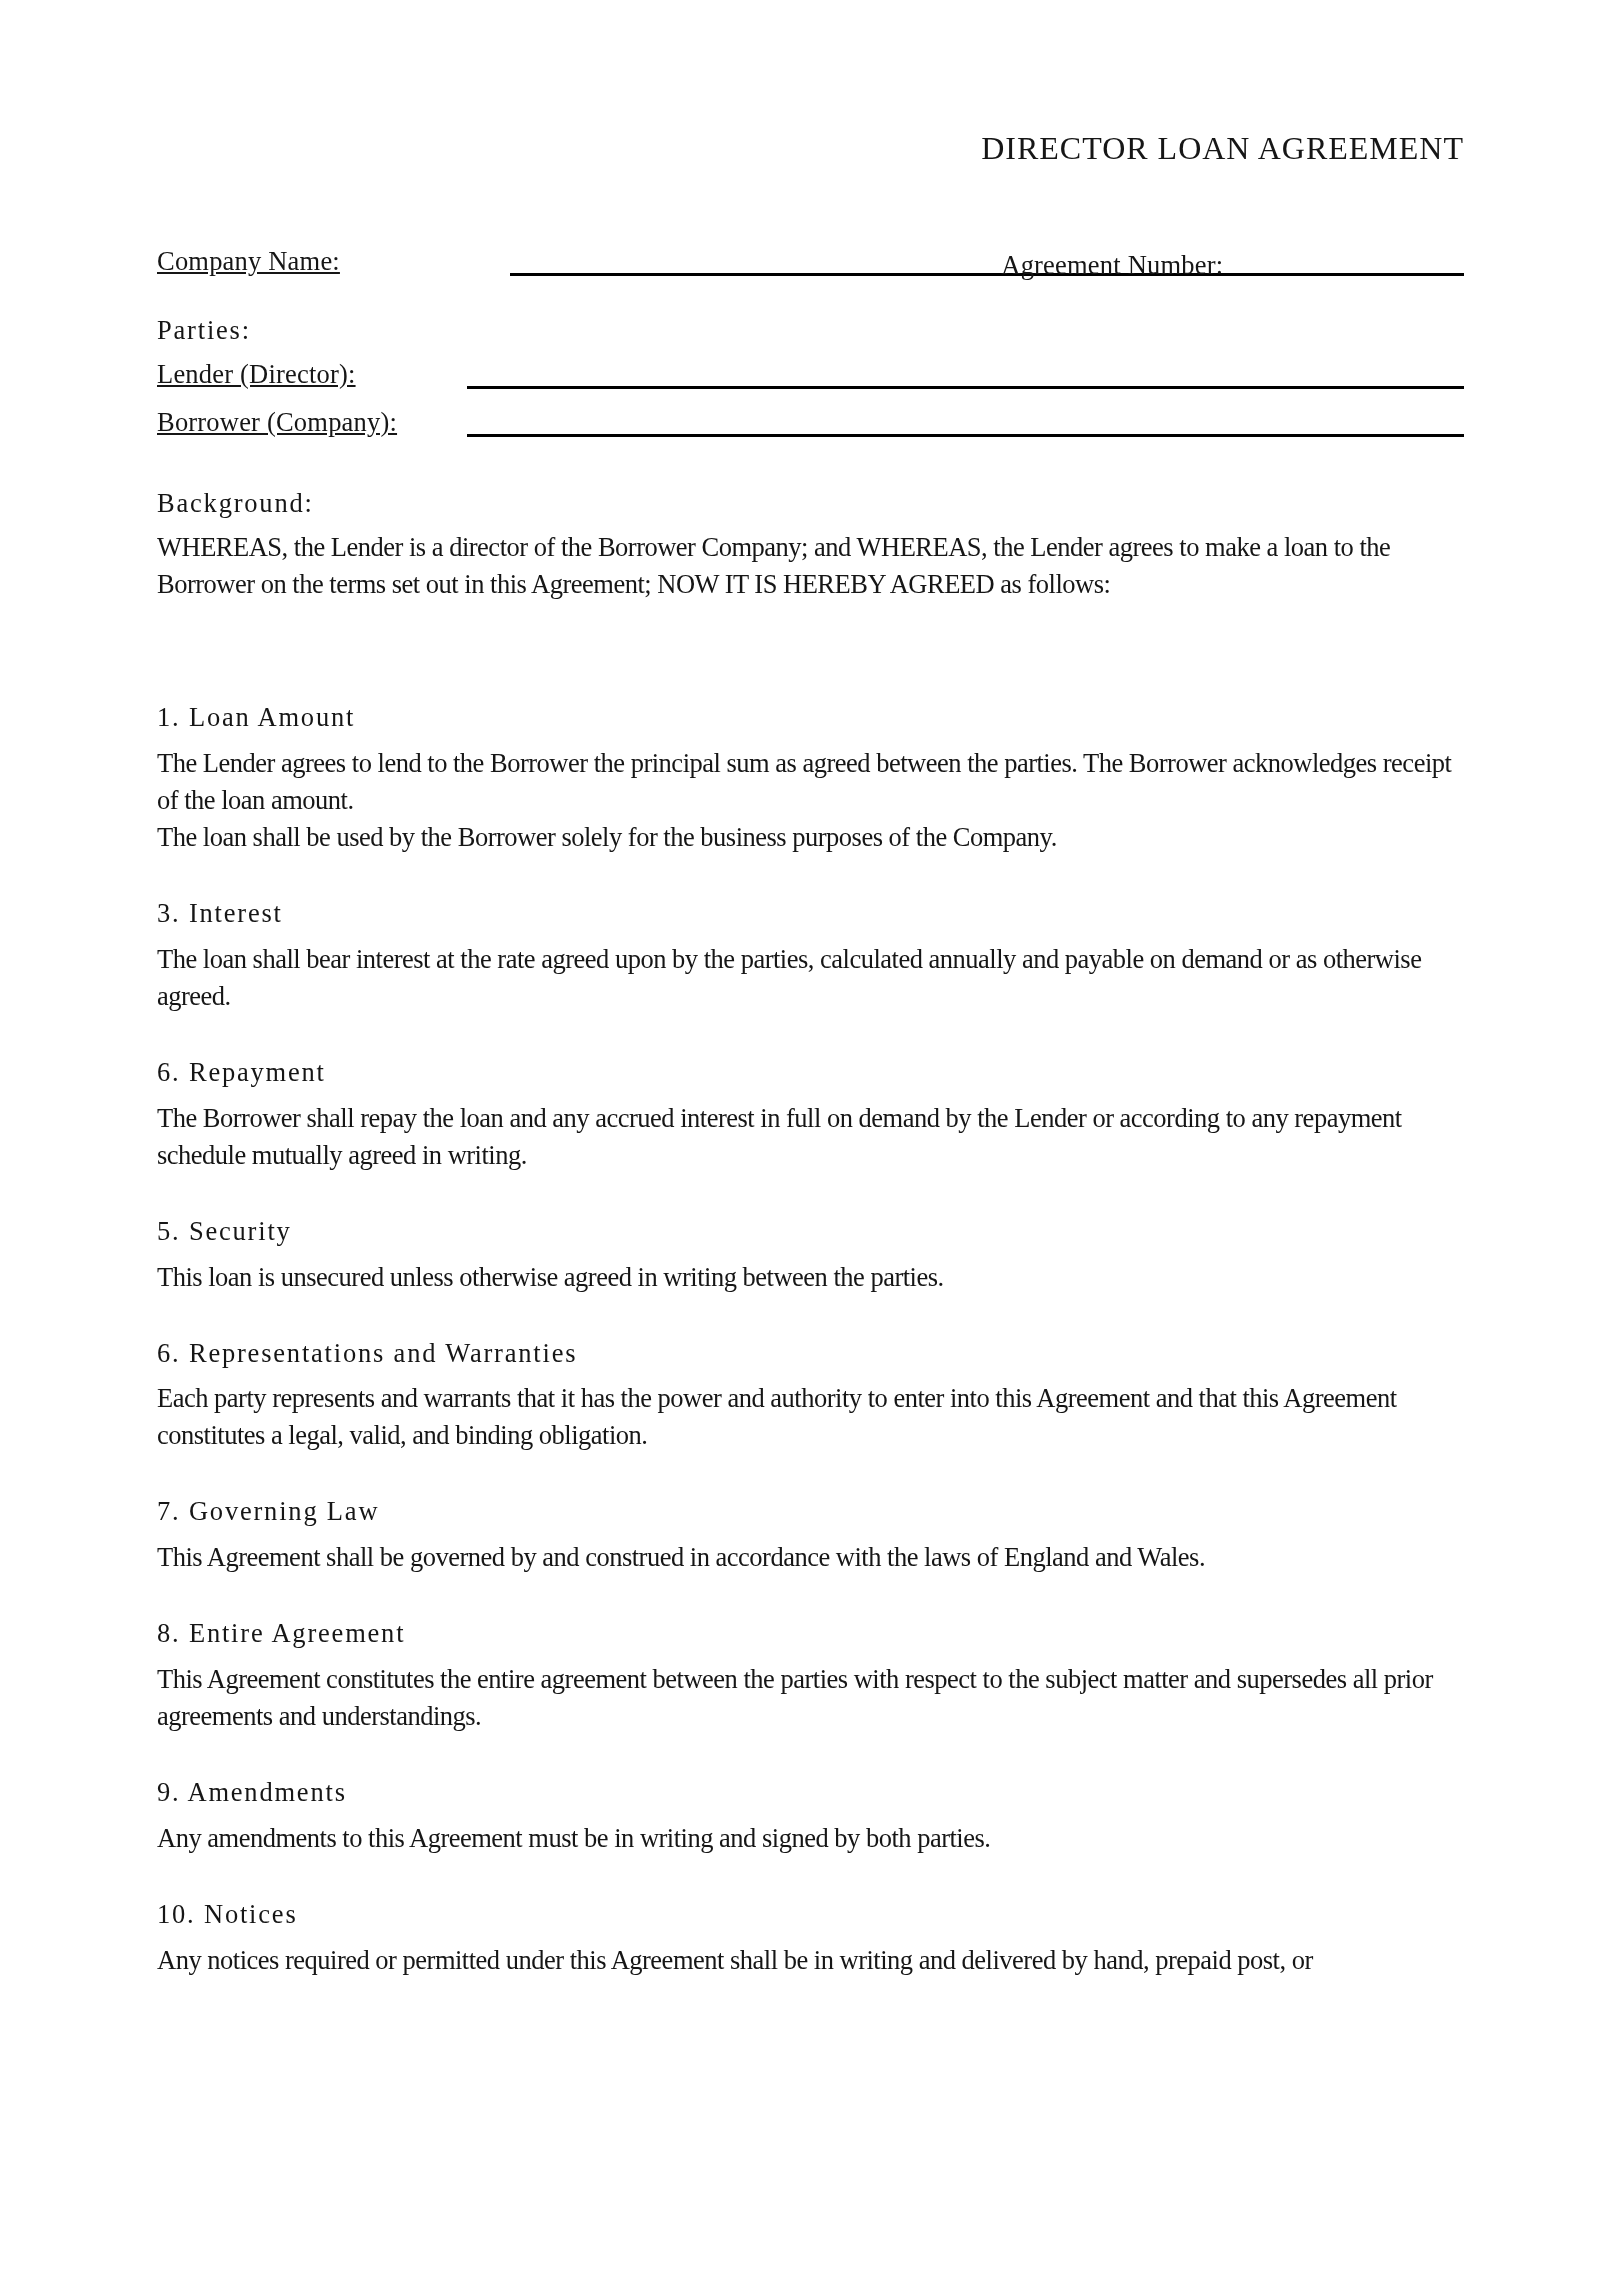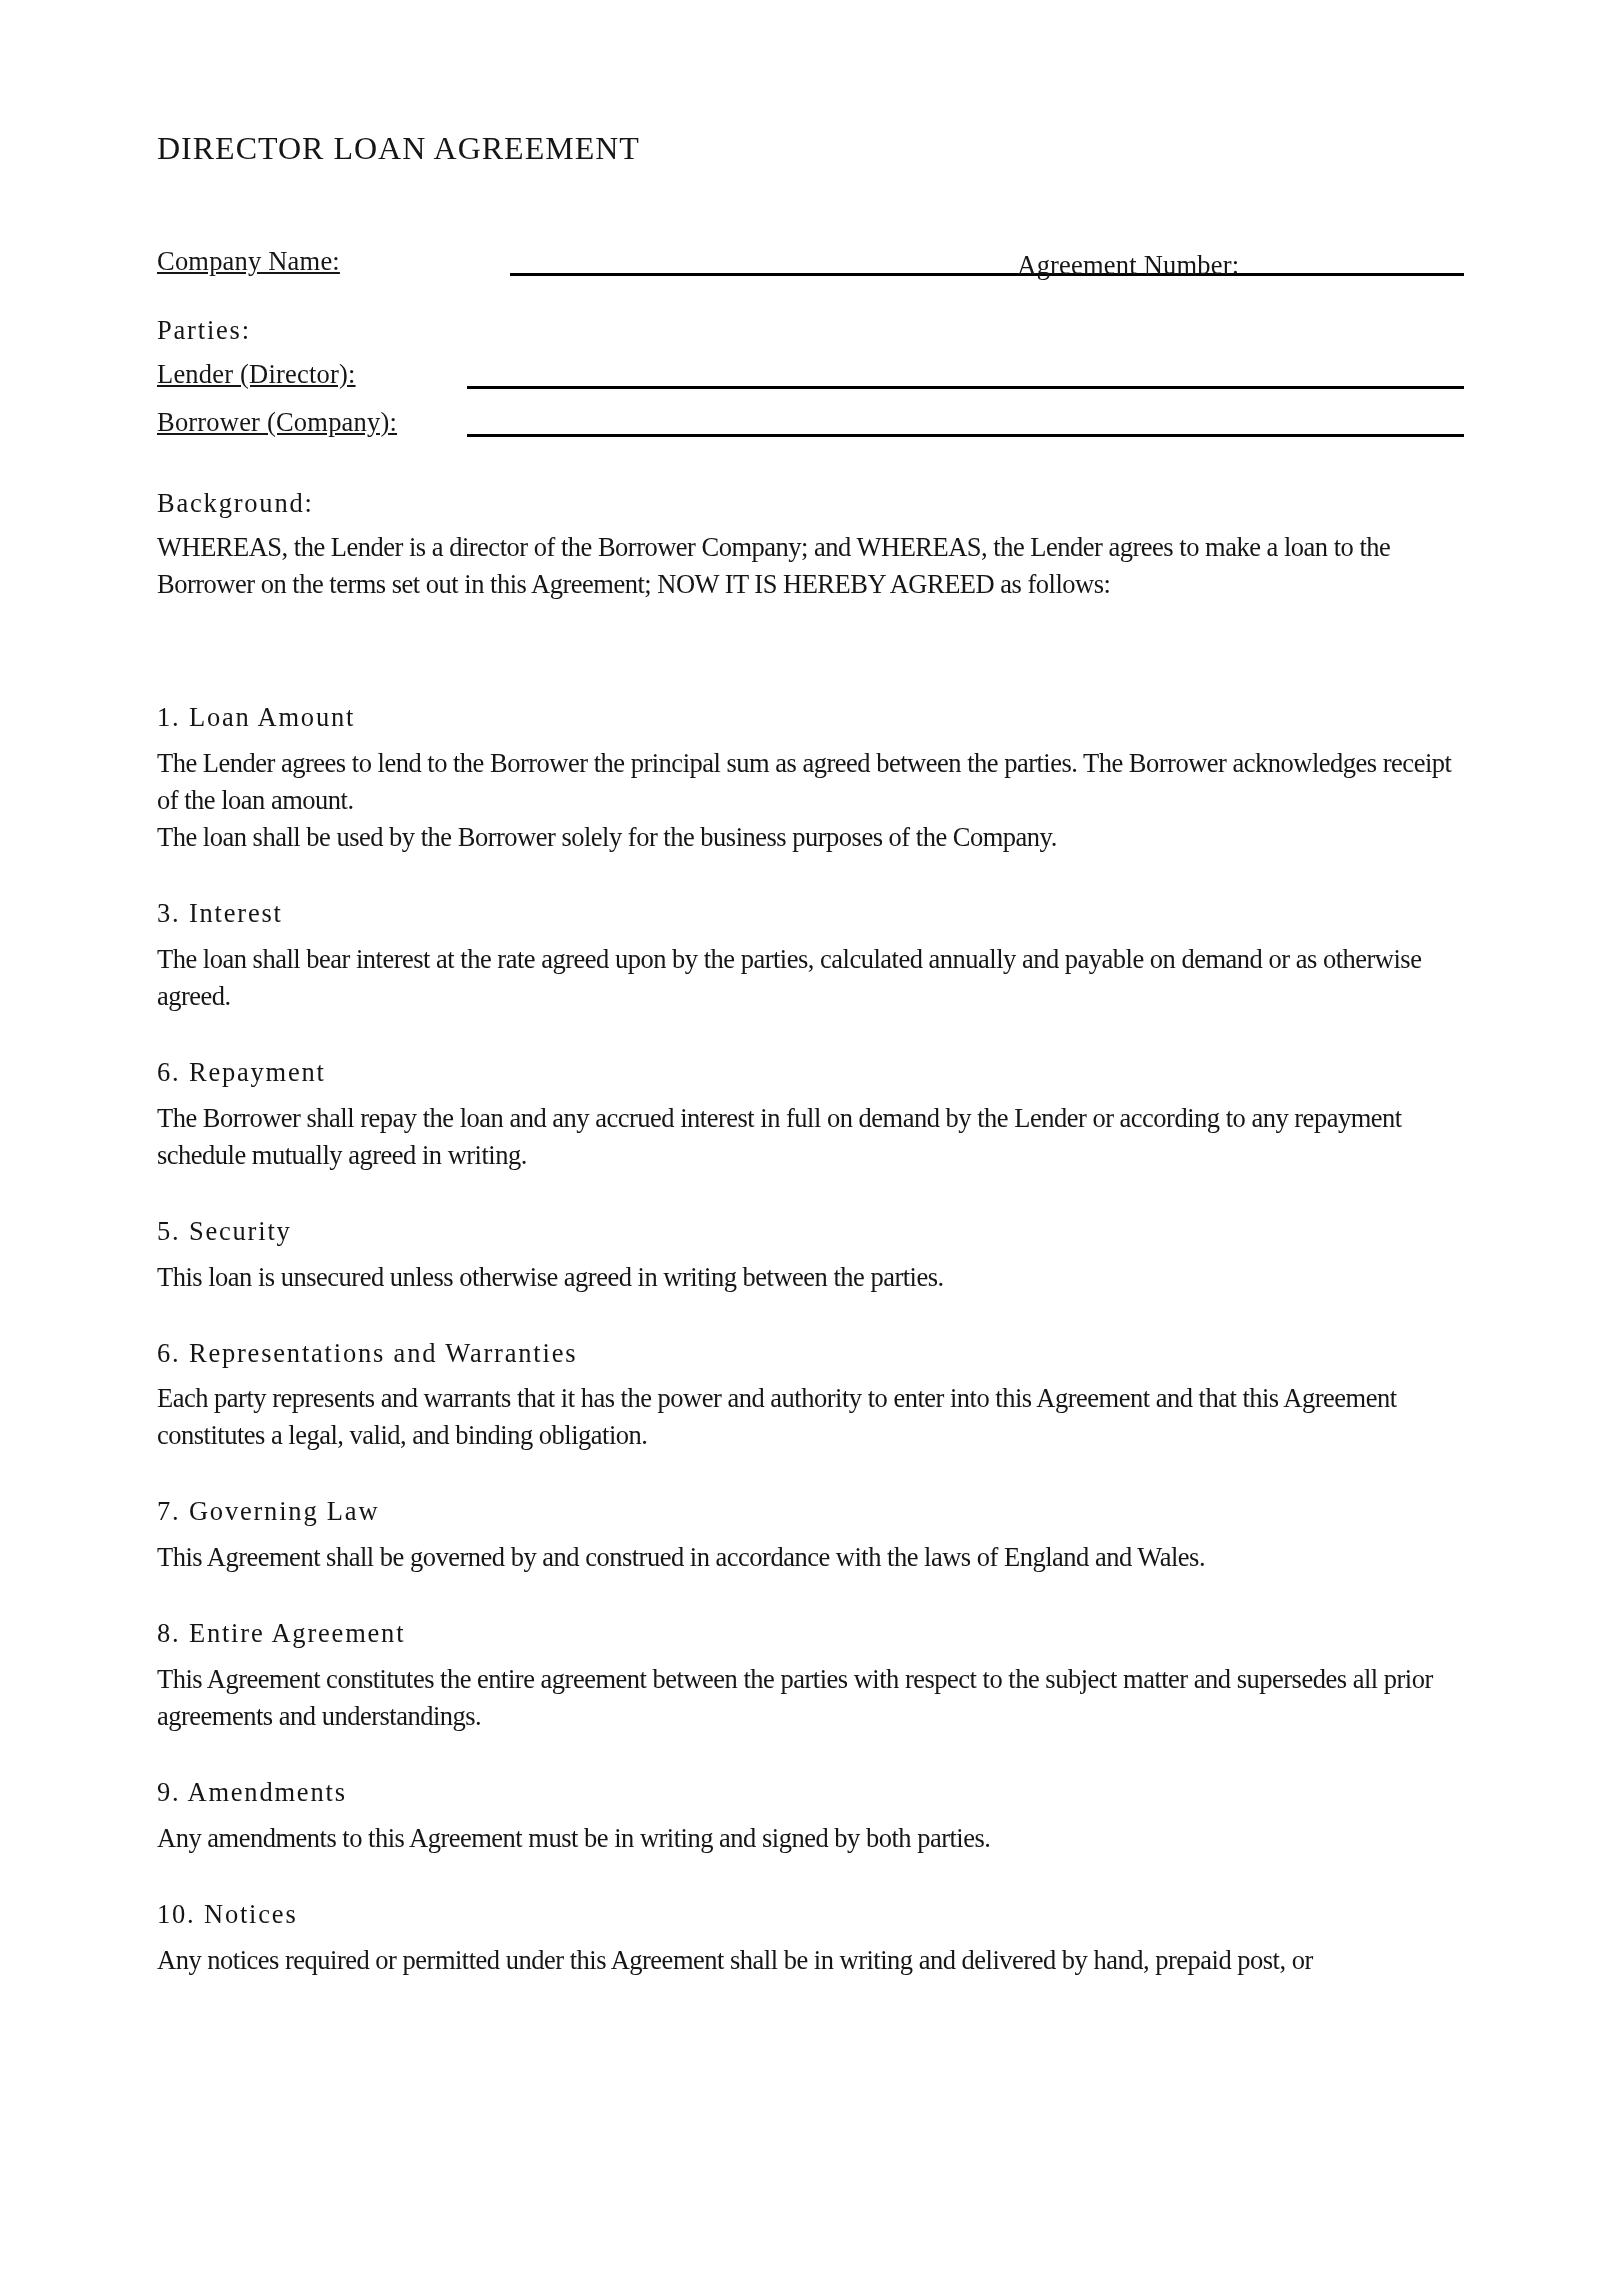--- a/index.html
+++ b/index.html
@@ -17,21 +17,21 @@
     font-family: "Liberation Serif", serif;
     padding: 0 157px;
     overflow: hidden;
   }
   .doc-title {
     margin: 0;
     padding-top: 127px;
     font-size: 32px;
     font-weight: normal;
     letter-spacing: 1px;
-    text-align: left;
+    text-align: right;
     line-height: 43px;
     white-space: nowrap;
   }
   .field-row {
     display: flex;
     align-items: center;
     text-decoration: underline;
   }
   .row-company { margin-top: 73px; }
   .row-lender  { margin-top: 6.9px; }
@@ -53,21 +53,20 @@
     position: relative;
   }
   .over-label {
     position: absolute;
     top: 0;
     left: 51.5%;
     font-size: 26.5px;
     line-height: 37px;
     letter-spacing: 0.2px;
     white-space: nowrap;
-    margin-left: 16px;
   }
   .sub-heading {
     margin: 0;
     font-size: 26.5px;
     font-weight: normal;
     line-height: 37px;
     letter-spacing: 1.8px;
   }
   .h-parties    { margin-top: 32px; }
   .h-background { margin-top: 44px; }

